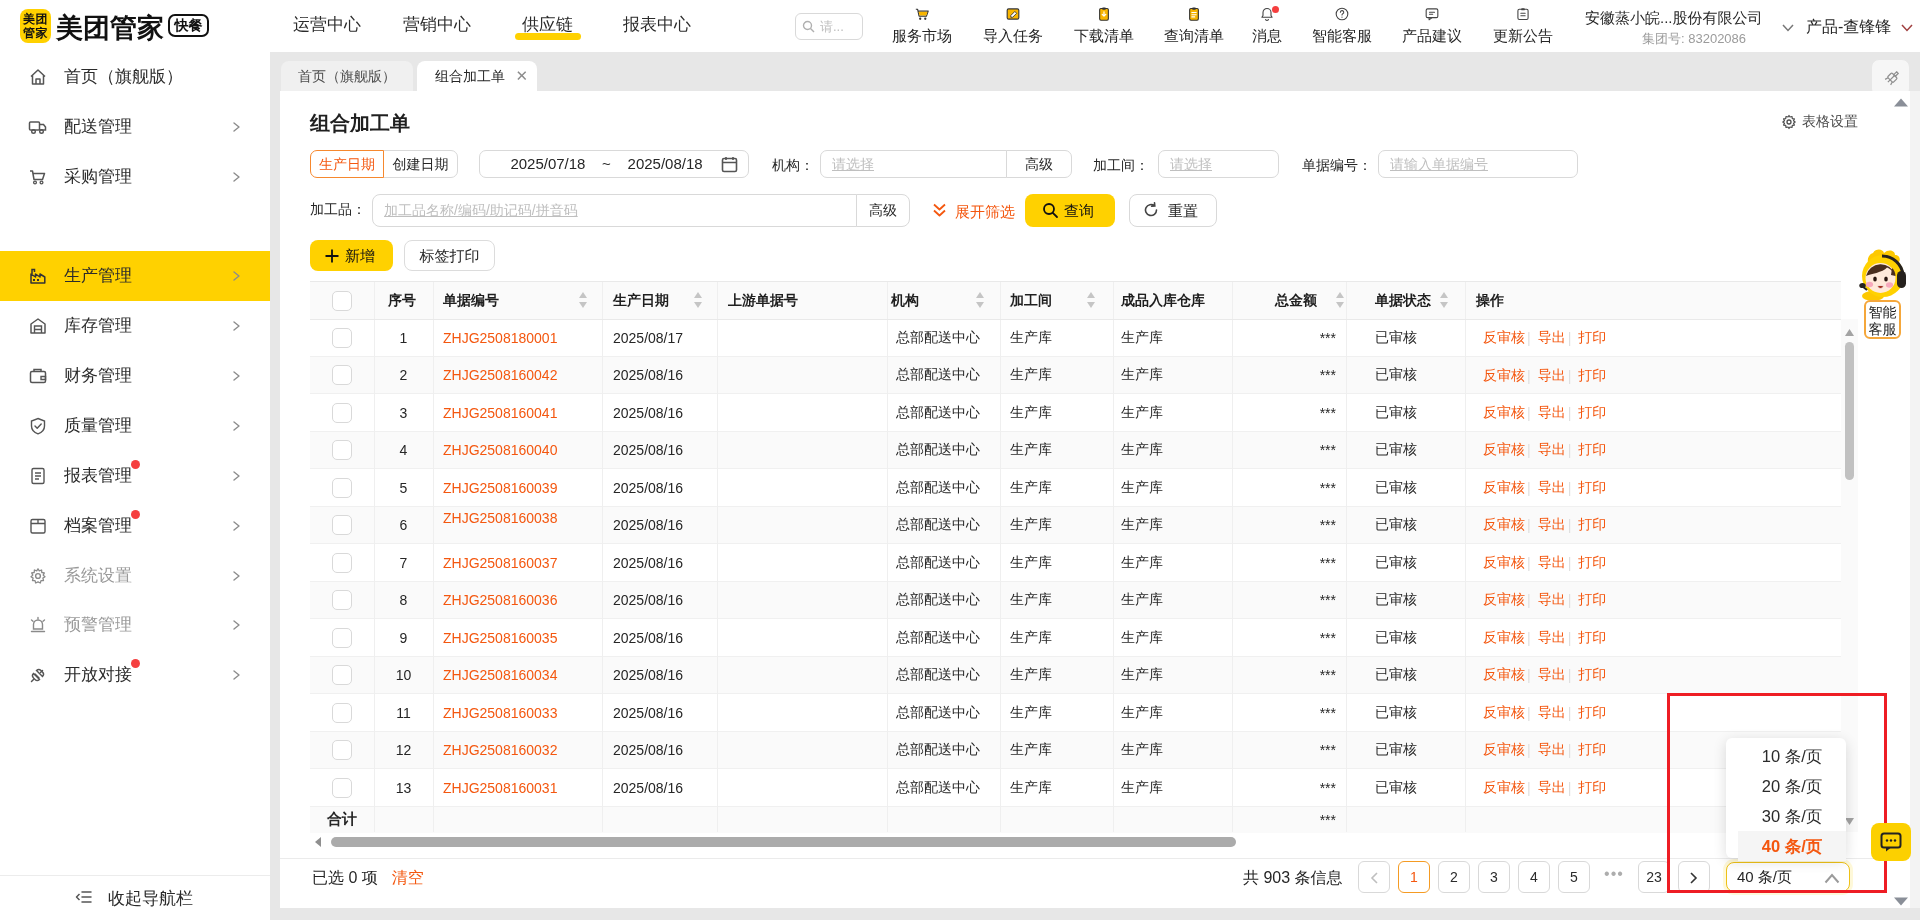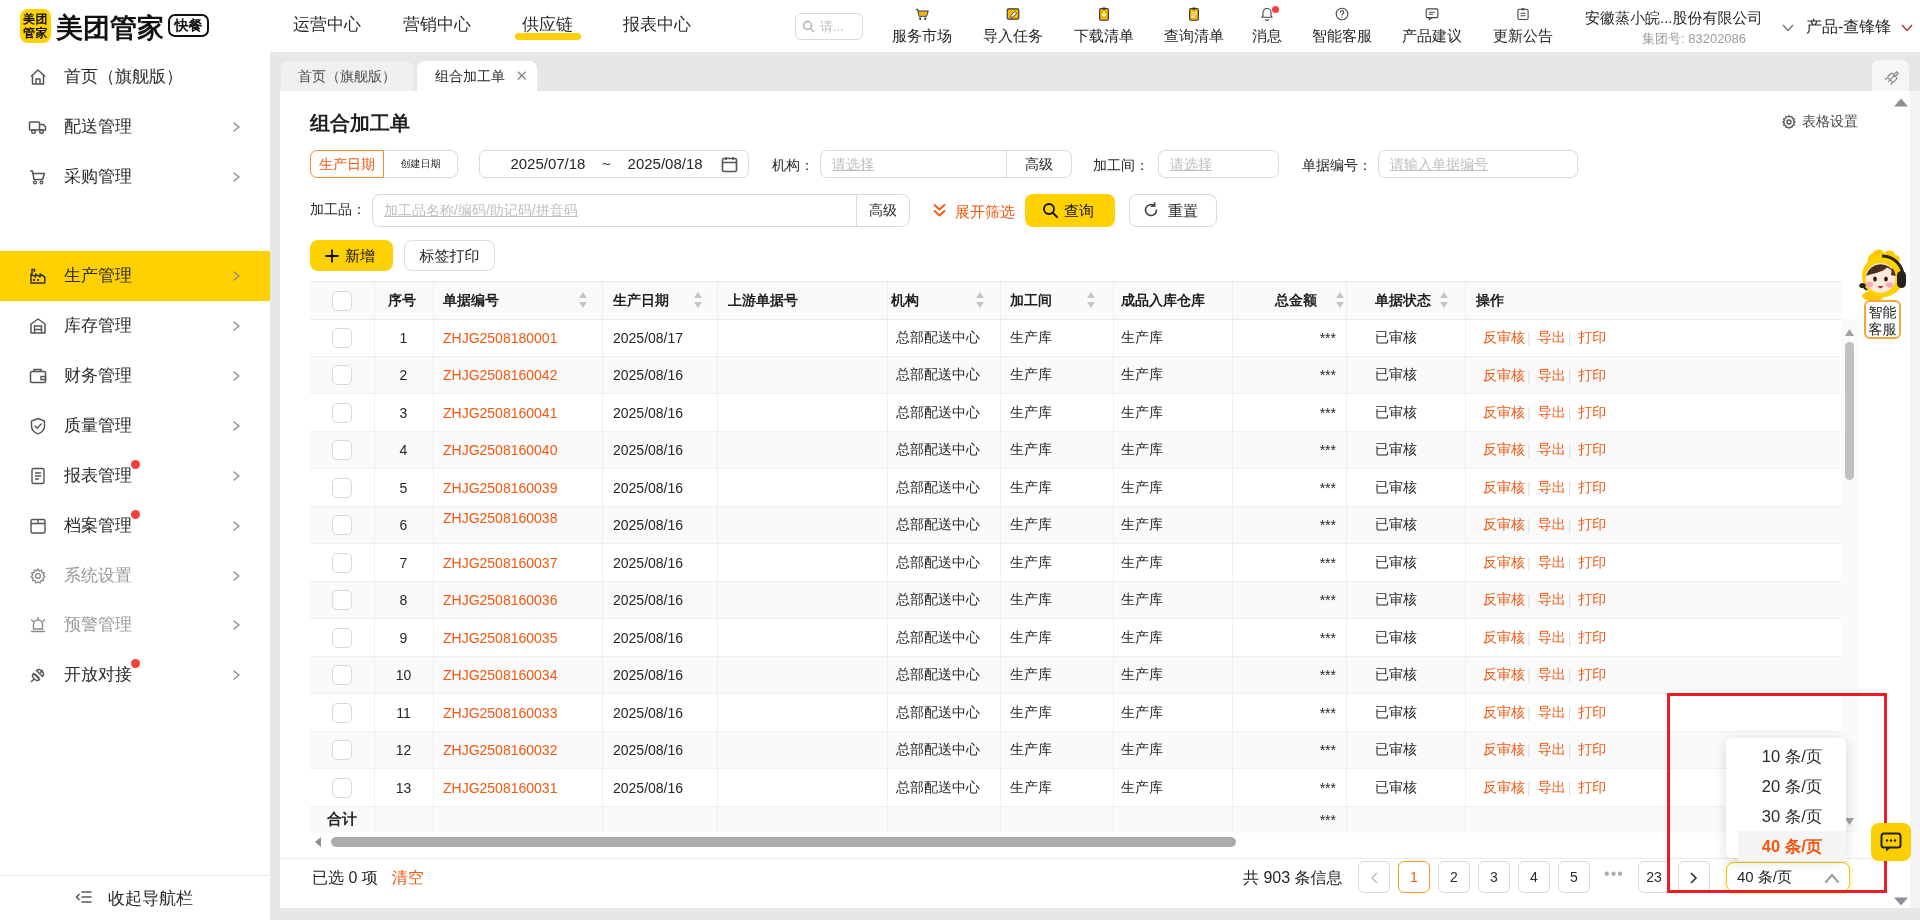--- a/index.html
+++ b/index.html
@@ -287,21 +287,21 @@
 
 <div class="panel"></div>
 <div class="pgtitle">组合加工单</div>
 <div class="abs" style="left:1802px;top:113px;font-size:14px;color:#4d4d4d">表格设置</div>
 <svg class="abs" style="left:1781px;top:114px" width="16" height="16" viewBox="0 0 16 16">
     <circle cx="8" cy="8" r="2" fill="none" stroke="#4d4d4d" stroke-width="1.3"></circle>
     <path d="M8 1.5 L9 3 L11 2.5 L11.3 4.6 L13.4 4.9 L12.5 6.8 L14.2 8 L12.5 9.2 L13.4 11.1 L11.3 11.4 L11 13.5 L9 13 L8 14.5 L7 13 L5 13.5 L4.7 11.4 L2.6 11.1 L3.5 9.2 L1.8 8 L3.5 6.8 L2.6 4.9 L4.7 4.6 L5 2.5 L7 3 Z" fill="none" stroke="#4d4d4d" stroke-width="1.2" stroke-linejoin="round"></path>
   </svg>
 
 <div class="abs" style="left:310px;top:150px;width:74px;height:28px;border:1px solid #f6882e;border-radius:7px 0 0 7px;color:#f4570f;font-size:14px;text-align:center;line-height:26px;z-index:2">生产日期</div>
-<div class="abs" style="left:383px;top:150px;width:75px;height:28px;border:1px solid #d9d9d9;border-radius:0 7px 7px 0;color:#262626;font-size:10px;text-align:center;line-height:26px">创建日期</div>
+<div class="abs" style="left:383px;top:150px;width:75px;height:28px;border:1px solid #d9d9d9;border-radius:0 7px 7px 0;color:#262626;font-size:14px;text-align:center;line-height:26px">创建日期</div>
 <div class="abs" style="left:479px;top:150px;width:270px;height:28px;border:1px solid #d9d9d9;border-radius:7px;font-size:15px;color:#262626;text-align:center;line-height:26px"><span style="display:inline-block;padding-right:15px">2025/07/18&nbsp;&nbsp;&nbsp;&nbsp;~&nbsp;&nbsp;&nbsp;&nbsp;2025/08/18</span></div>
 <svg class="abs" style="left:721px;top:156px" width="17" height="17" viewBox="0 0 17 17">
     <rect x="1.5" y="2.5" width="14" height="13" rx="1.5" fill="none" stroke="#555" stroke-width="1.6"></rect>
     <path d="M1.5 6.5 H15.5 M5 1 V4 M12 1 V4" stroke="#555" stroke-width="1.6"></path>
   </svg>
 <label class="fl" style="left:772px;top:157px">机构：</label>
 <div class="inp" style="left:820px;top:150px;width:187px;border-radius:7px 0 0 7px">请选择</div>
 <div class="gbtn" style="left:1006px;top:150px;width:66px;border-radius:0 7px 7px 0;line-height:26px">高级</div>
 <label class="fl" style="left:1093px;top:157px">加工间：</label>
 <div class="inp" style="left:1158px;top:150px;width:121px;border-radius:7px">请选择</div>

